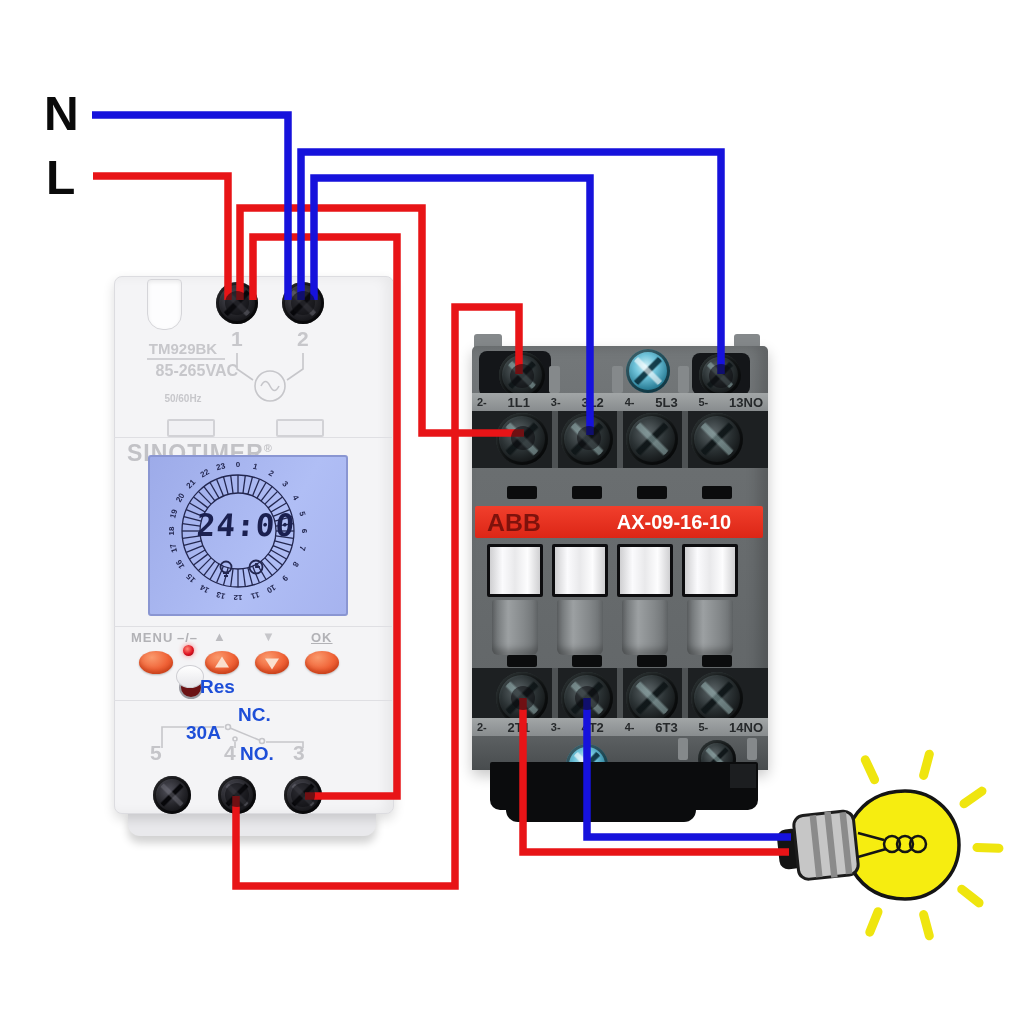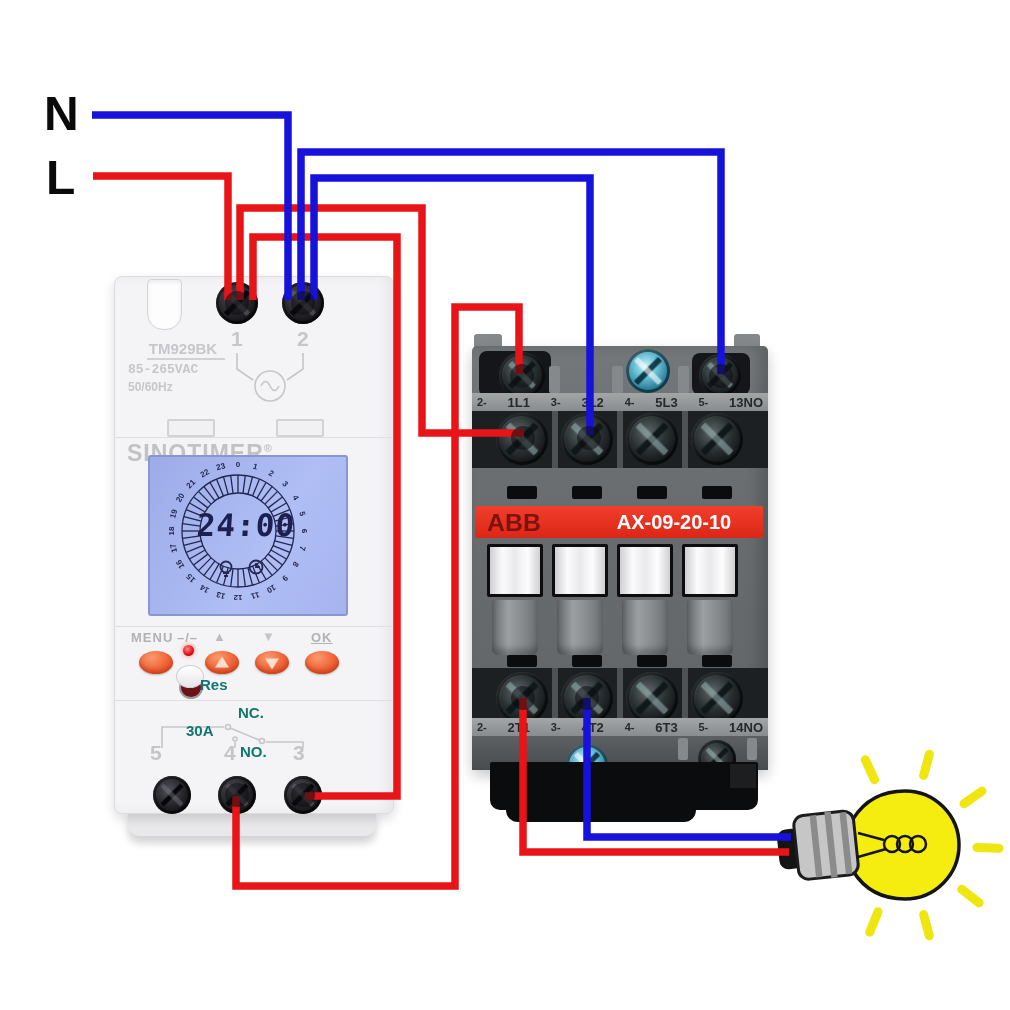--- a/index.html
+++ b/index.html
@@ -37,21 +37,21 @@
   .tbtn.up::after{transform:translate(-50%,-58%);border-left:7px solid transparent;border-right:7px solid transparent;
     border-bottom:11px solid #fadfce;}
   .tbtn.down::after{transform:translate(-50%,-42%);border-left:7px solid transparent;border-right:7px solid transparent;
     border-top:11px solid #fadfce;}
   .led{width:11px;height:11px;border-radius:50%;
     background:radial-gradient(circle at 40% 35%, #ff8a78 0%, #e01322 55%, #7d0009 100%);
     box-shadow:0 0 5px rgba(255,20,20,.55);}
   .res-dot{width:20px;height:19px;border-radius:50%;background:#6b1214;border:2px solid #9a9aa0;}
   .res-pill{width:26px;height:21px;border-radius:50%;background:linear-gradient(#ffffff,#e6e6ea);border:1px solid #cfcfd4;}
   .bterm-label{font-size:21px;font-weight:bold;color:#c5c5c9;}
-  .relay-label{font-size:15px;font-weight:bold;color:#0f766e;}
+  .relay-label{font-size:19px;font-weight:bold;color:#1d4ed8;}
   
   .ctr-body{left:472px;top:346px;width:296px;height:424px;border-radius:5px;
     background:linear-gradient(180deg,#74787a 0%,#6a6e70 30%,#606466 100%);
     box-shadow:0 6px 14px rgba(0,0,0,.22), inset -9px 0 14px rgba(0,0,0,.18);}
   .ear{background:#85898b;border-radius:3px;}
   .aux-housing{background:#141619;border-radius:8px;}
   .screwc{border-radius:50%;background:radial-gradient(circle at 42% 38%, #5d6669 0%, #2b3234 40%, #0d0f10 78%);
     box-shadow:inset 0 0 0 3px rgba(0,0,0,.5), inset 2px 2px 3px rgba(190,215,215,.25);}
   .screwc::before{content:"";position:absolute;inset:12%;border-radius:50%;background:
     linear-gradient(45deg, transparent 42%, rgba(165,195,195,.5) 46% 54%, transparent 58%),
@@ -95,22 +95,22 @@
     <div class="abs timer-lip"></div>
     <div class="abs timer-body"></div>
     <div class="abs timer-notch"></div>
 
     <div class="abs screwt" style="left:216px;top:282px;width:42px;height:42px;"></div>
     <div class="abs screwt" style="left:282px;top:282px;width:42px;height:42px;"></div>
     <div class="abs molded" style="left:231px;top:327px;font-size:21px;">1</div>
     <div class="abs molded" style="left:297px;top:327px;font-size:21px;">2</div>
 
     <div class="abs molded" style="left:130px;top:340px;width:106px;text-align:center;font-size:15px;">TM929BK</div>
-    <div class="abs molded" style="left:128px;top:362px;width:110px;text-align:left;font-size:13px;font-family:Liberation Mono, monospace;">85-265VAC</div>
-    <div class="abs molded" style="left:128px;top:380px;width:110px;text-align:left;font-size:12px;">50/60Hz</div>
+    <div class="abs molded" style="left:128px;top:362px;width:110px;text-align:right;font-size:16px;">85-265VAC</div>
+    <div class="abs molded" style="left:128px;top:393px;width:110px;text-align:center;font-size:10px;">50/60Hz</div>
 
     <svg class="abs" style="left:114px;top:276px;" width="278" height="536" viewBox="0 0 278 536">
       <g stroke="#c6c6ca" stroke-width="1.6" fill="none">
         <path d="M33 83 H111"></path>
         <path d="M123 77 V93 L139 104"></path>
         <path d="M189 77 V93 L173 104"></path>
         <circle cx="156" cy="110" r="15"></circle>
         <path d="M147 110 Q151.5 101 156 110 Q160.5 119 165 110"></path>
         <path d="M48 472 V451 H110"></path>
         <circle cx="114" cy="451" r="2.5"></circle>
@@ -282,21 +282,21 @@
     <div class="abs screwc" style="left:626px;top:413px;width:52px;height:52px;"></div>
     <div class="abs screwc" style="left:691px;top:413px;width:52px;height:52px;"></div>
 
     <div class="abs slot" style="left:507px;top:486px;"></div>
     <div class="abs slot" style="left:572px;top:486px;"></div>
     <div class="abs slot" style="left:637px;top:486px;"></div>
     <div class="abs slot" style="left:702px;top:486px;"></div>
 
     <div class="abs red-band">
       <div class="abs abb-logo">ABB</div>
-      <div class="abs ctr-model">AX-09-20-10</div>
+      <div class="abs ctr-model">AX-09-16-10</div>
     </div>
 
     <div class="abs pusher" style="left:487px;"></div>
     <div class="abs pusher" style="left:552px;"></div>
     <div class="abs pusher" style="left:617px;"></div>
     <div class="abs pusher" style="left:682px;"></div>
     <div class="abs plunger" style="left:492px;"></div>
     <div class="abs plunger" style="left:557px;"></div>
     <div class="abs plunger" style="left:622px;"></div>
     <div class="abs plunger" style="left:687px;"></div>

